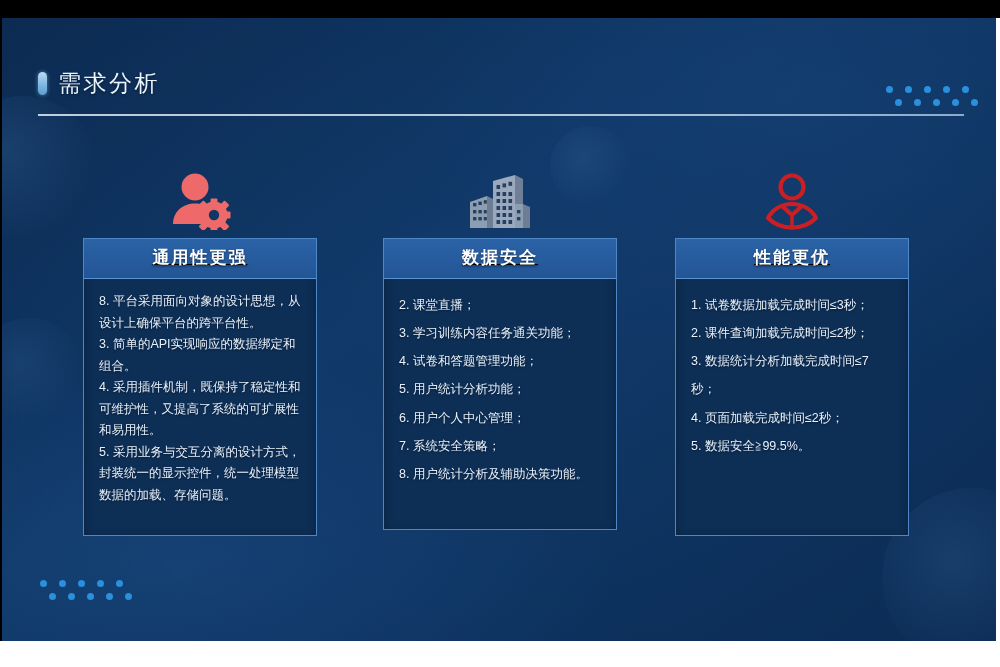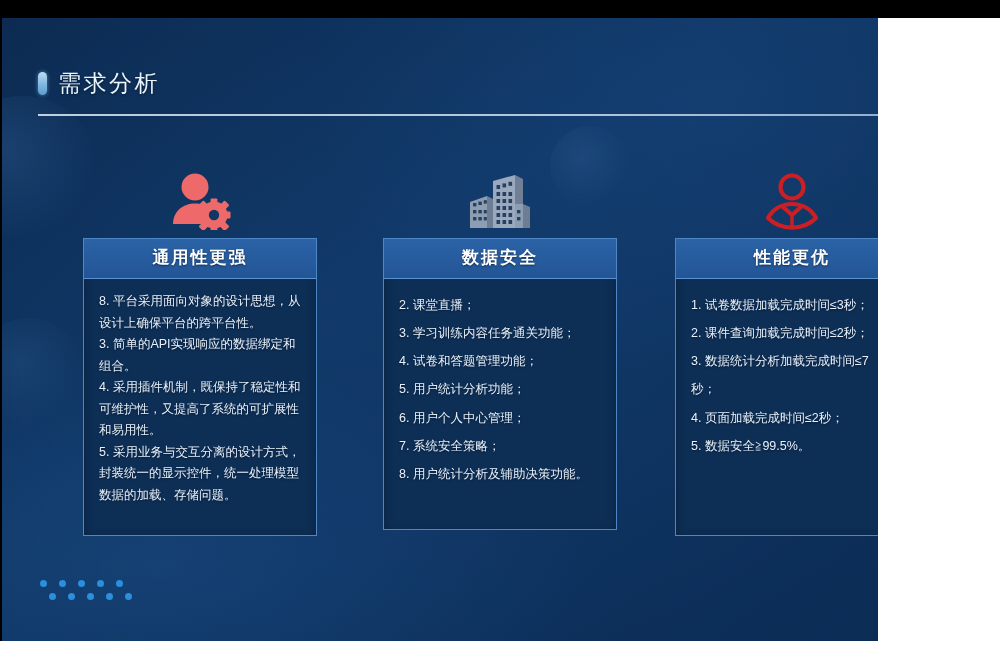--- a/index.html
+++ b/index.html
@@ -31,21 +31,21 @@
   .band-bottom {
     position: absolute; left: 0; top: 641px;
     width: 1000px; height: 26px;
     background: #ffffff;
   }
 
   
   .slide {
     position: absolute;
     left: 2px; top: 18px;
-    width: 876px; height: 623px;
+    width: 994px; height: 623px;
     background:
       radial-gradient(ellipse 620px 300px at 18% 88%, rgba(36,90,156,0.30) 0%, rgba(13,46,85,0) 70%),
       radial-gradient(ellipse 560px 380px at 82% 14%, rgba(30,78,140,0.28) 0%, rgba(13,46,85,0) 72%),
       radial-gradient(ellipse 700px 480px at 50% 45%, rgba(26,70,128,0.22) 0%, rgba(10,38,74,0) 80%),
       linear-gradient(145deg, #0c2b52 0%, #0f3765 42%, #0b2c55 100%);
     overflow: hidden;
   }
 
   
   .bokeh {
@@ -146,20 +146,21 @@
   .card {
     border: 1px solid #4f86c6;
     background: #0d2e55;
     box-shadow: 0 2px 10px rgba(0,0,0,0.28) inset;
   }
   .card-head {
     background: linear-gradient(180deg, #2a63a6 0%, #235596 100%);
     border-bottom: 1px solid #5b91cc;
     text-align: center;
     padding: 7px 5px 9px;
+    text-decoration: underline;
   }
   .card-head-text {
     font-size: 17px;
     font-weight: bold;
     color: #ffffff;
     letter-spacing: 2px;
     text-shadow: 0 1px 2px rgba(0,0,0,0.5);
   }
   .card-body {
     padding: 12px 15px 14px;

